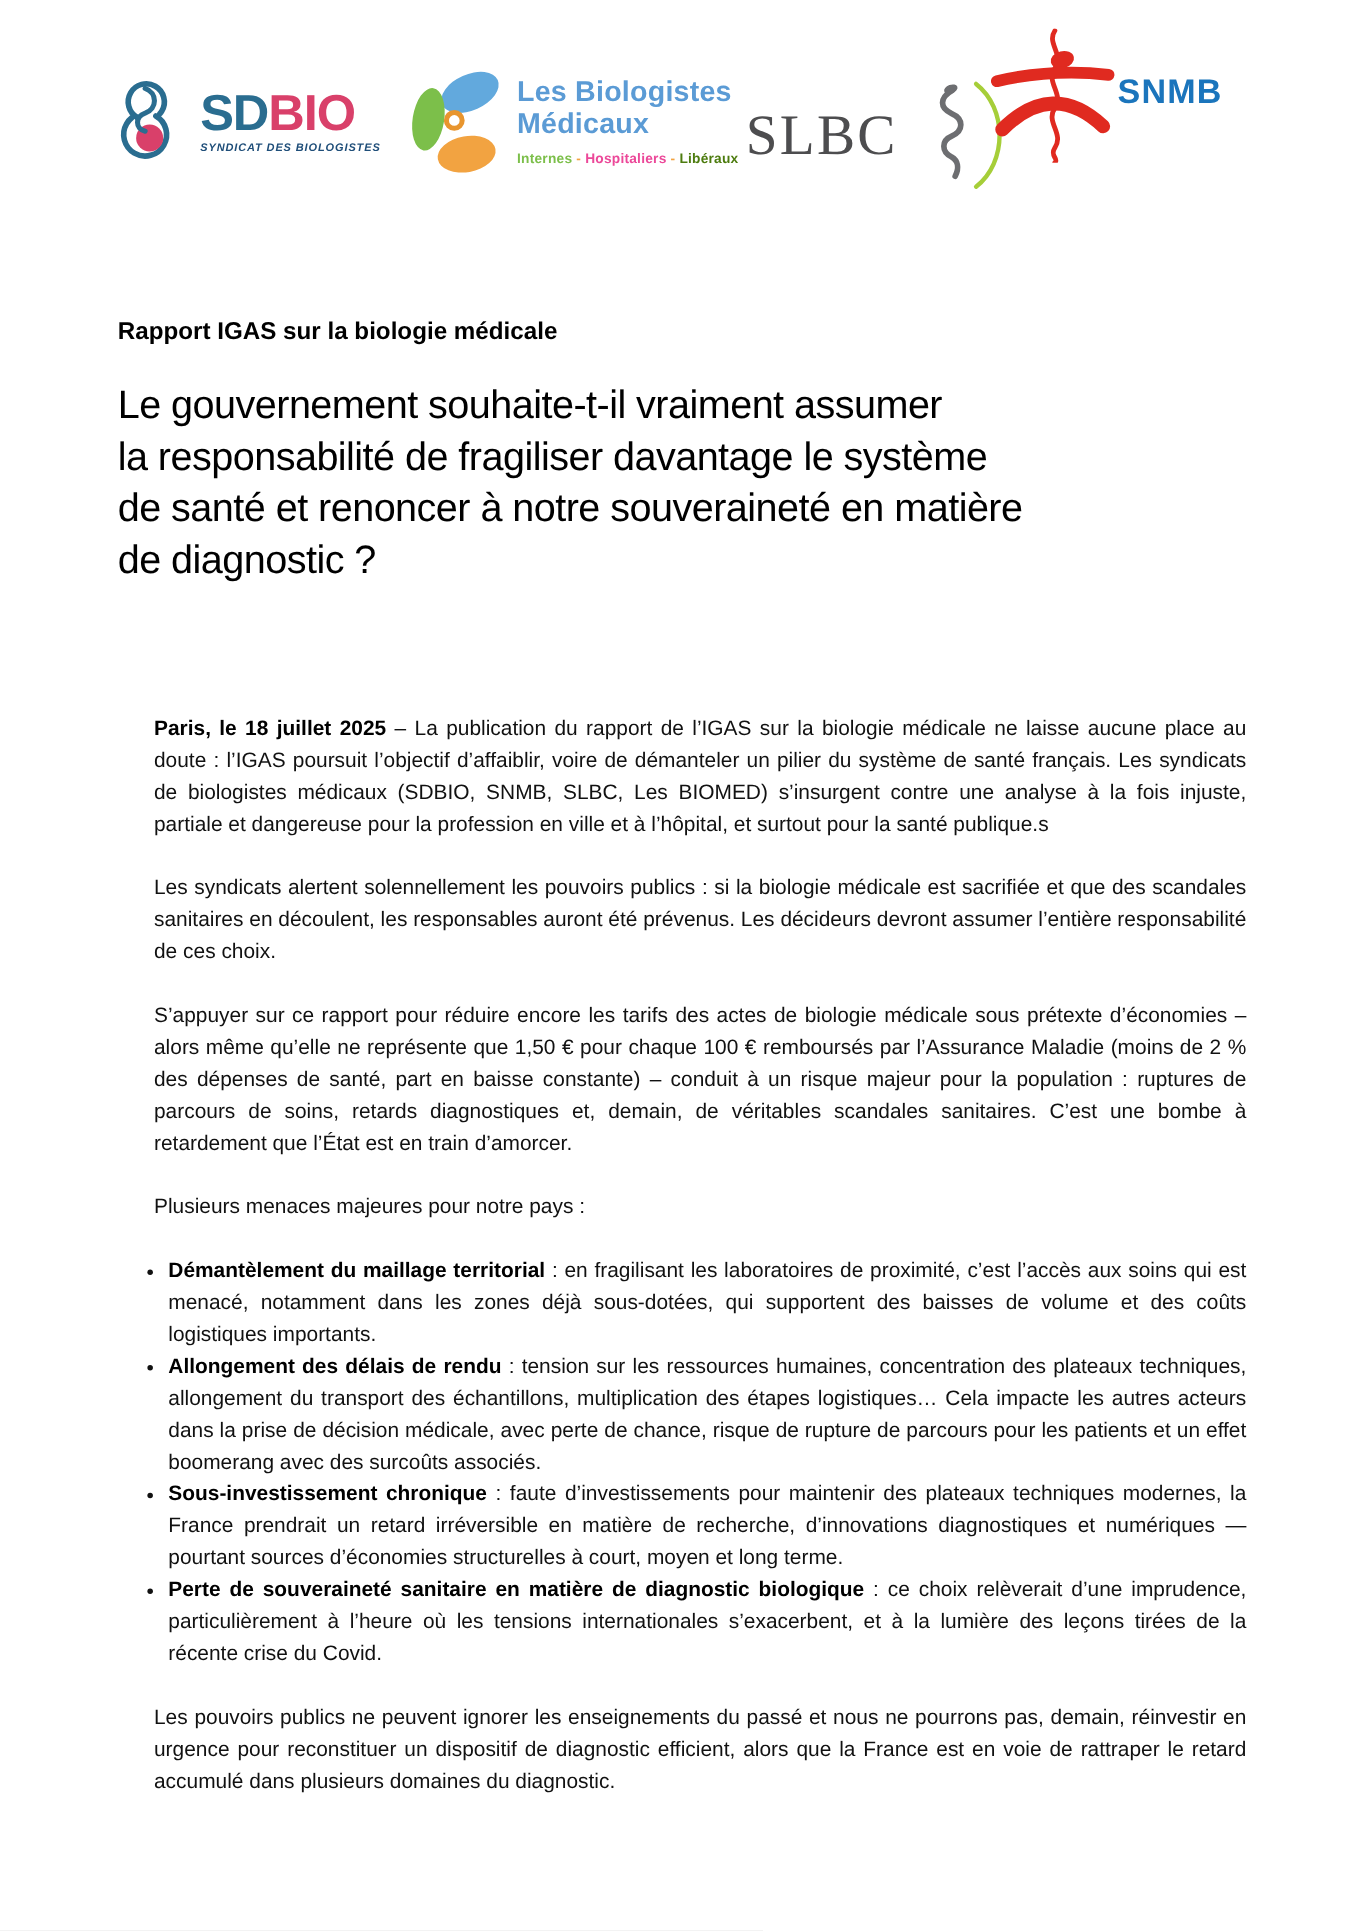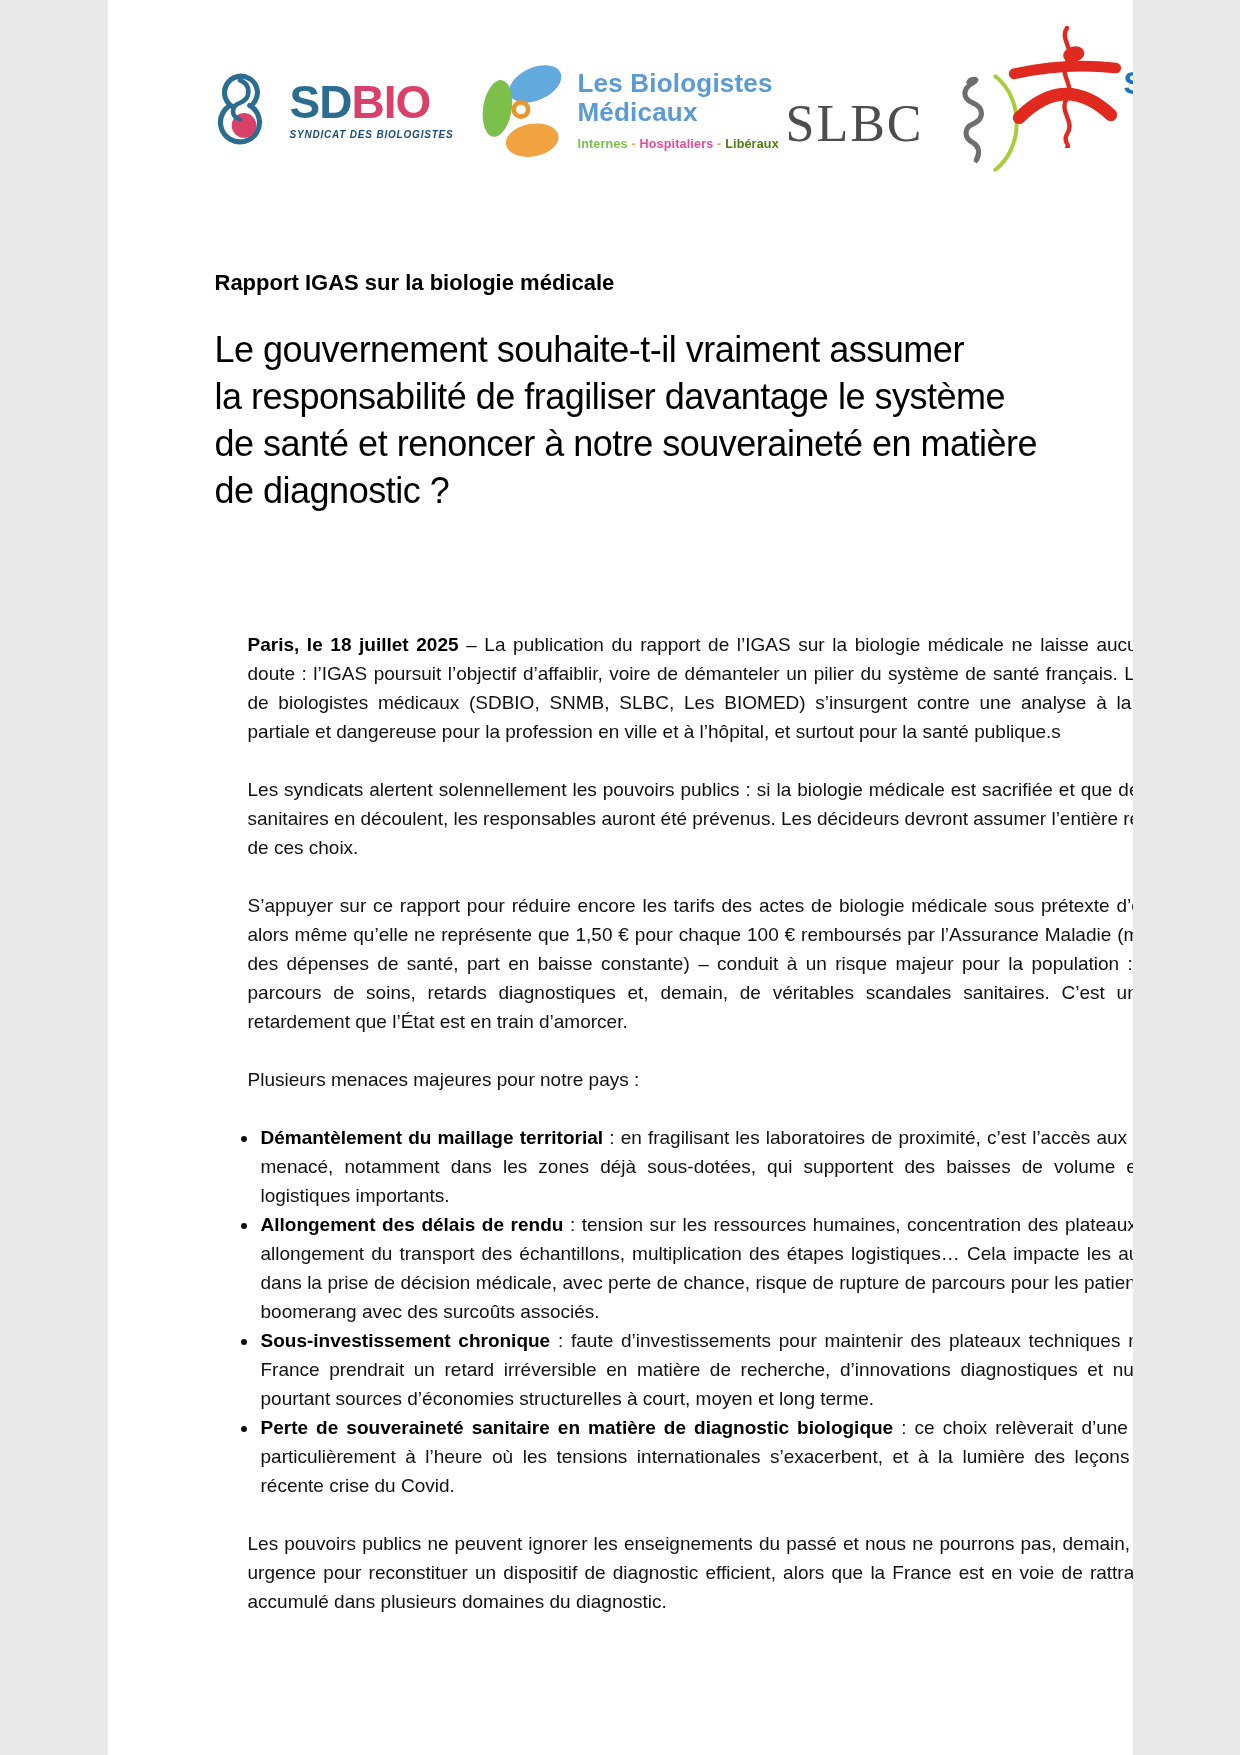--- a/index.html
+++ b/index.html
@@ -1,19 +1,19 @@
 <!DOCTYPE html>
 <html><head>
 <meta charset="utf-8">
 <style>
   * { margin: 0; padding: 0; box-sizing: border-box; }
   html, body { background: #e9e9e9; }
   .page {
     position: relative;
-    width: 1025px;
+    width: 1240px;
     height: 1755px;
     background: #ffffff;
     font-family: "Liberation Sans", sans-serif;
     color: #1a1a1a;
     overflow: hidden;
     margin: 0 auto;
   }
 
   
   .logo { position: absolute; display: flex; align-items: center; }
@@ -38,21 +38,21 @@
   .slbc-word { font-family: "Liberation Serif", serif; font-size: 52px; color: #4d4d4f; letter-spacing: 2px; }
   .slbc-symbol { margin-left: 8px; }
 
   .logo-snmb { left: 898px; top: 26px; flex-direction: row; align-items: center; }
   .snmb-word { font-weight: bold; font-size: 31px; color: #1b75bc; letter-spacing: 1px; margin-top: -6px; }
 
   
   .doc {
     position: absolute;
     left: 107px;
-    top: 270px;
+    top: 288px;
     width: 1026px;
   }
   .kicker {
     font-size: 22px;
     font-weight: bold;
     color: #000;
     margin-bottom: 30px;
   }
   .title {
     font-size: 36px;

